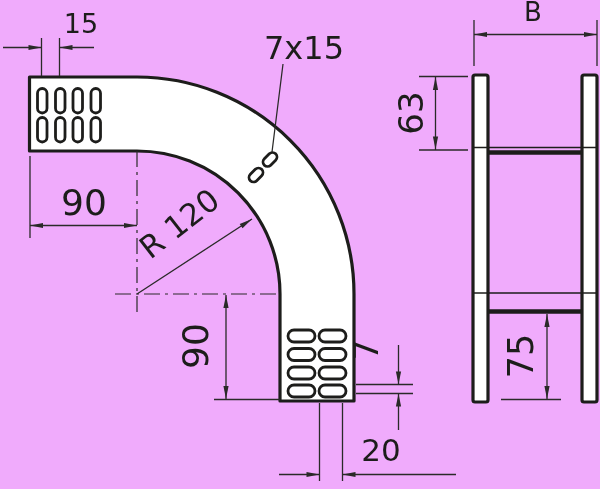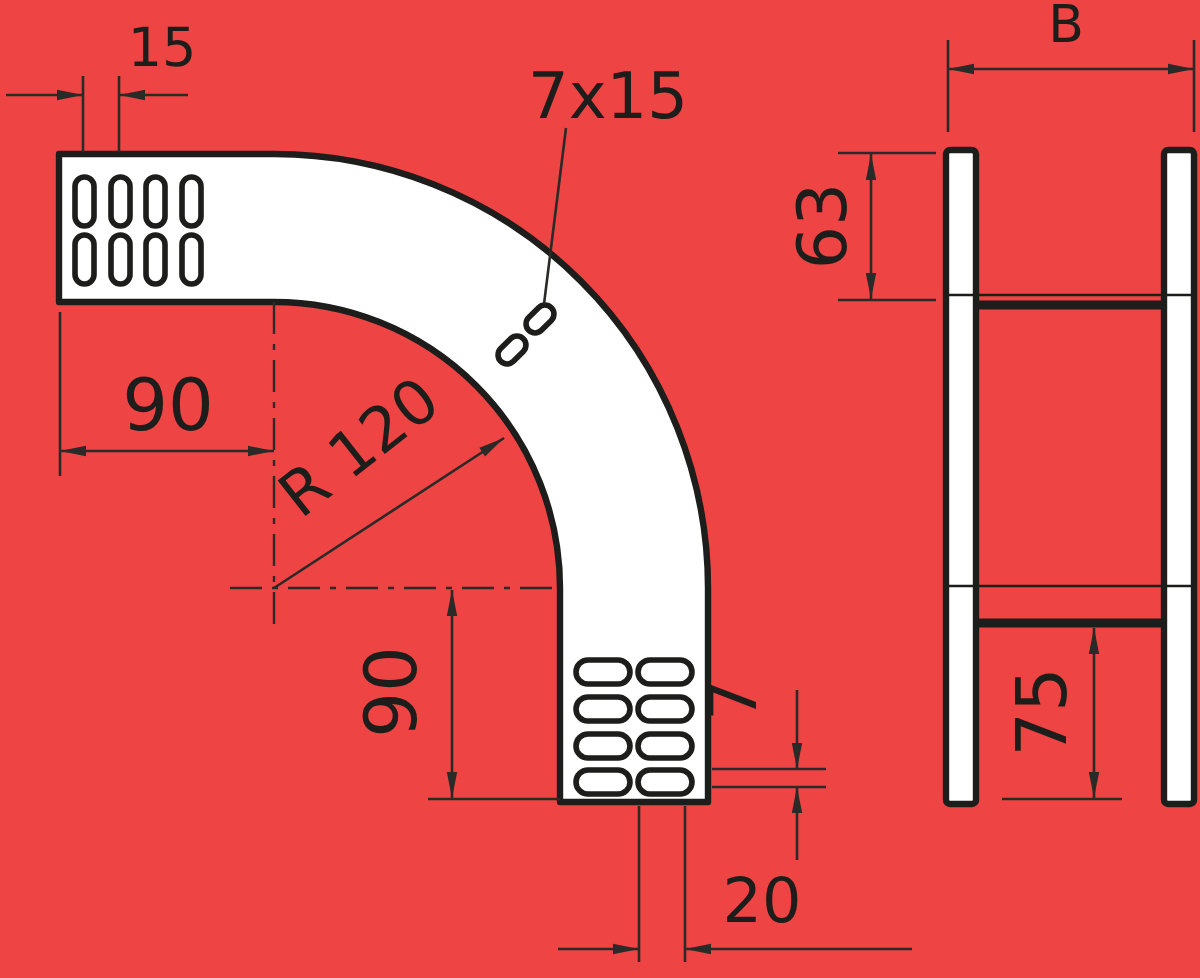--- a/index.html
+++ b/index.html
@@ -1,19 +1,19 @@
 <!DOCTYPE html>
 <html><head>
 <meta charset="utf-8">
 <style>
   html,body{margin:0;padding:0;background:#fff;}
   .canvas{
     position:relative;
     width:600px;height:489px;
-    background:#ef4444;
+    background:#f0abfc;
     font-family:"DejaVu Sans", sans-serif;
     overflow:hidden;
   }
   svg{display:block;}
   text{
     fill:#1d1d1b;
     font-family:"DejaVu Sans", sans-serif;
   }
   .outline{fill:#fff;stroke:#1d1d1b;stroke-width:3.2;stroke-linejoin:round;}
   .slot{fill:#fff;stroke:#1d1d1b;stroke-width:2.8;}

